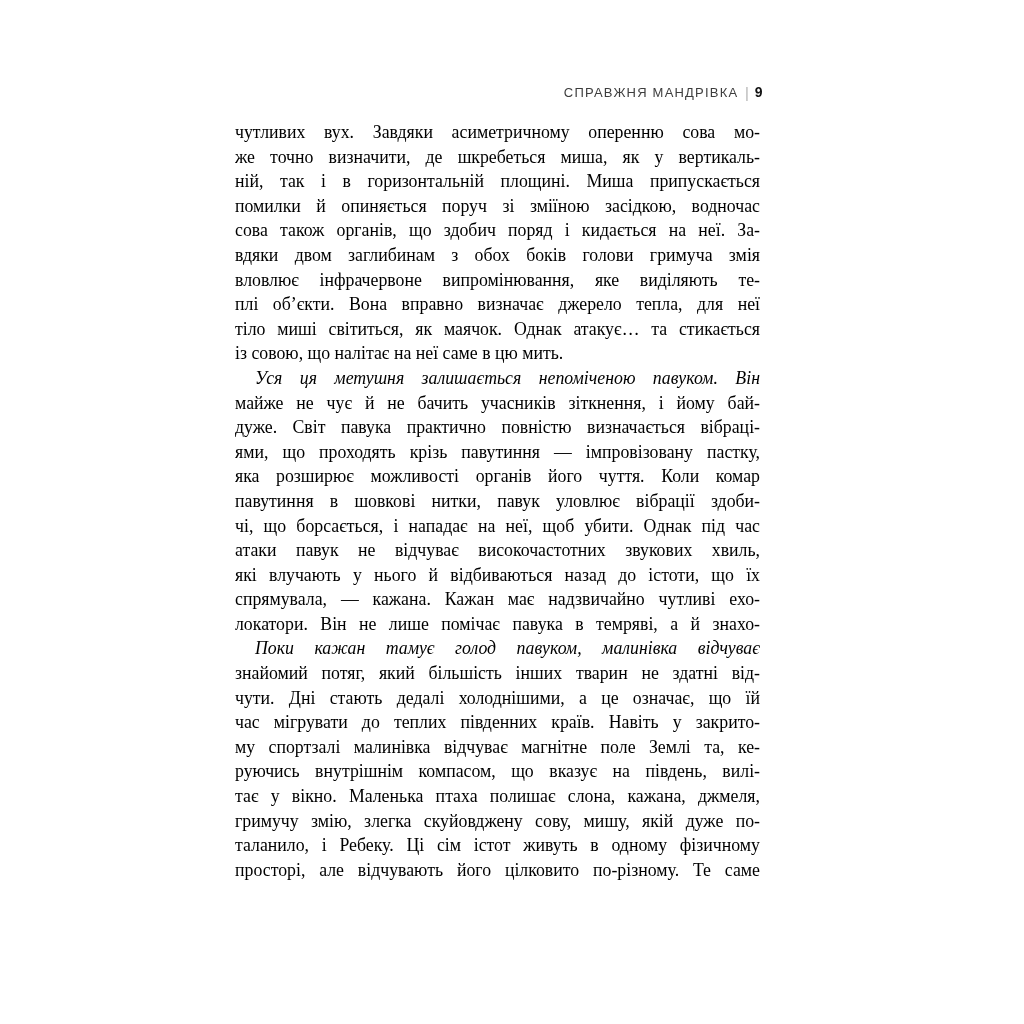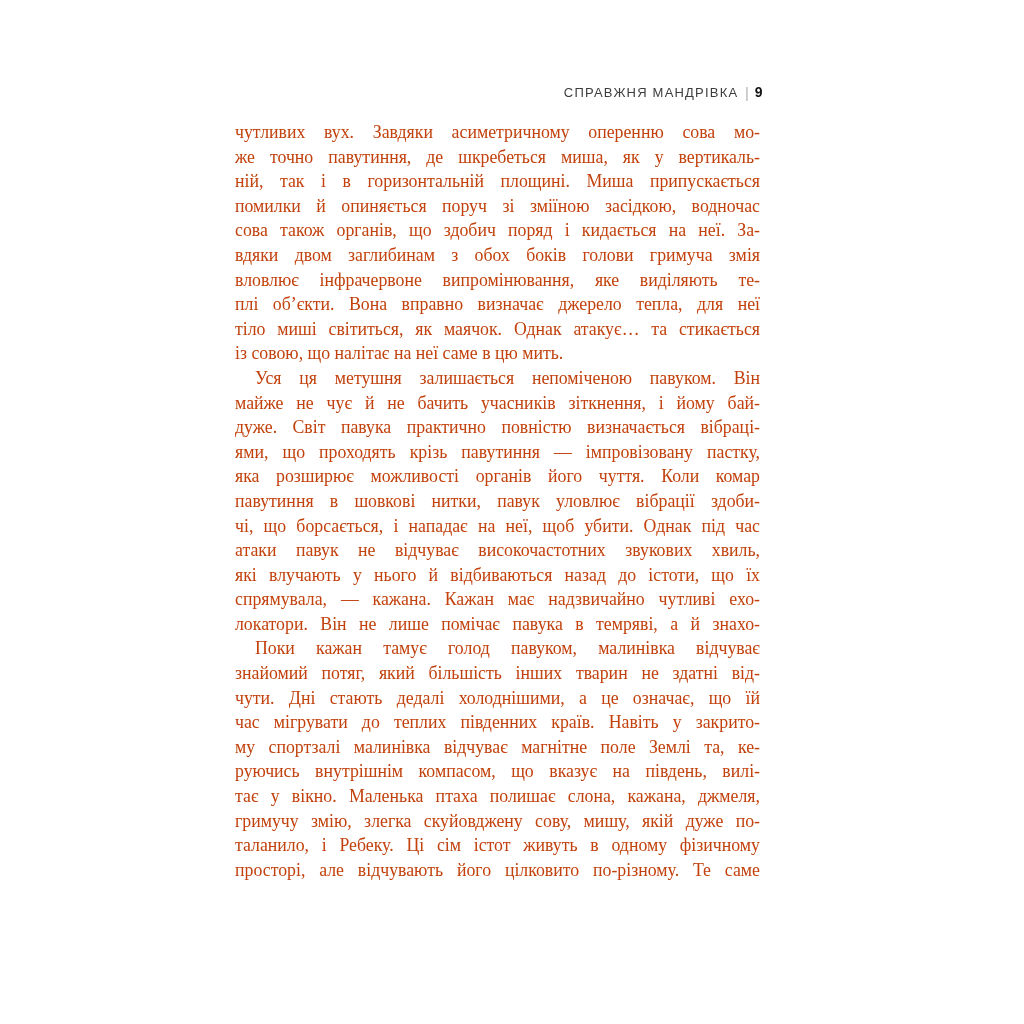--- a/index.html
+++ b/index.html
@@ -42,49 +42,50 @@
     letter-spacing: 0.5px;
   }
   
   .text-block {
     position: absolute;
     left: 235px;
     top: 120px;
     width: 525px;
     font-size: 17.8px;
     line-height: 24.6px;
-    color: #c2410c;
+    color: #000000;
   }
   .para { margin: 0; }
   .line {
     height: 24.6px;
     overflow: hidden;
     text-align: justify;
     text-align-last: justify;
   }
   .line.endline {
     text-align-last: left;
   }
   .line.indent {
     text-indent: 20px;
+    font-style: italic;
   }
 </style>
 </head>
 <body>
 
 <div class="page">
 
   <header class="running-head">
     <span class="rh-title">СПРАВЖНЯ МАНДРІВКА</span><span class="rh-divider">|</span><span class="rh-page">9</span>
   </header>
 
   <main class="text-block" id="text-block">
       <div class="para">
         <div class="line">чутливих вух. Завдяки асиметричному оперенню сова мо-</div>
-        <div class="line">же точно павутиння, де шкребеться миша, як у вертикаль-</div>
+        <div class="line">же точно визначити, де шкребеться миша, як у вертикаль-</div>
         <div class="line">ній, так і в горизонтальній площині. Миша припускається</div>
         <div class="line">помилки й опиняється поруч зі зміїною засідкою, водночас</div>
         <div class="line">сова також органів, що здобич поряд і кидається на неї. За-</div>
         <div class="line">вдяки двом заглибинам з обох боків голови гримуча змія</div>
         <div class="line">вловлює інфрачервоне випромінювання, яке виділяють те-</div>
         <div class="line">плі об’єкти. Вона вправно визначає джерело тепла, для неї</div>
         <div class="line">тіло миші світиться, як маячок. Однак атакує… та стикається</div>
         <div class="line endline">із совою, що налітає на неї саме в цю мить.</div>
       </div>
       <div class="para">

